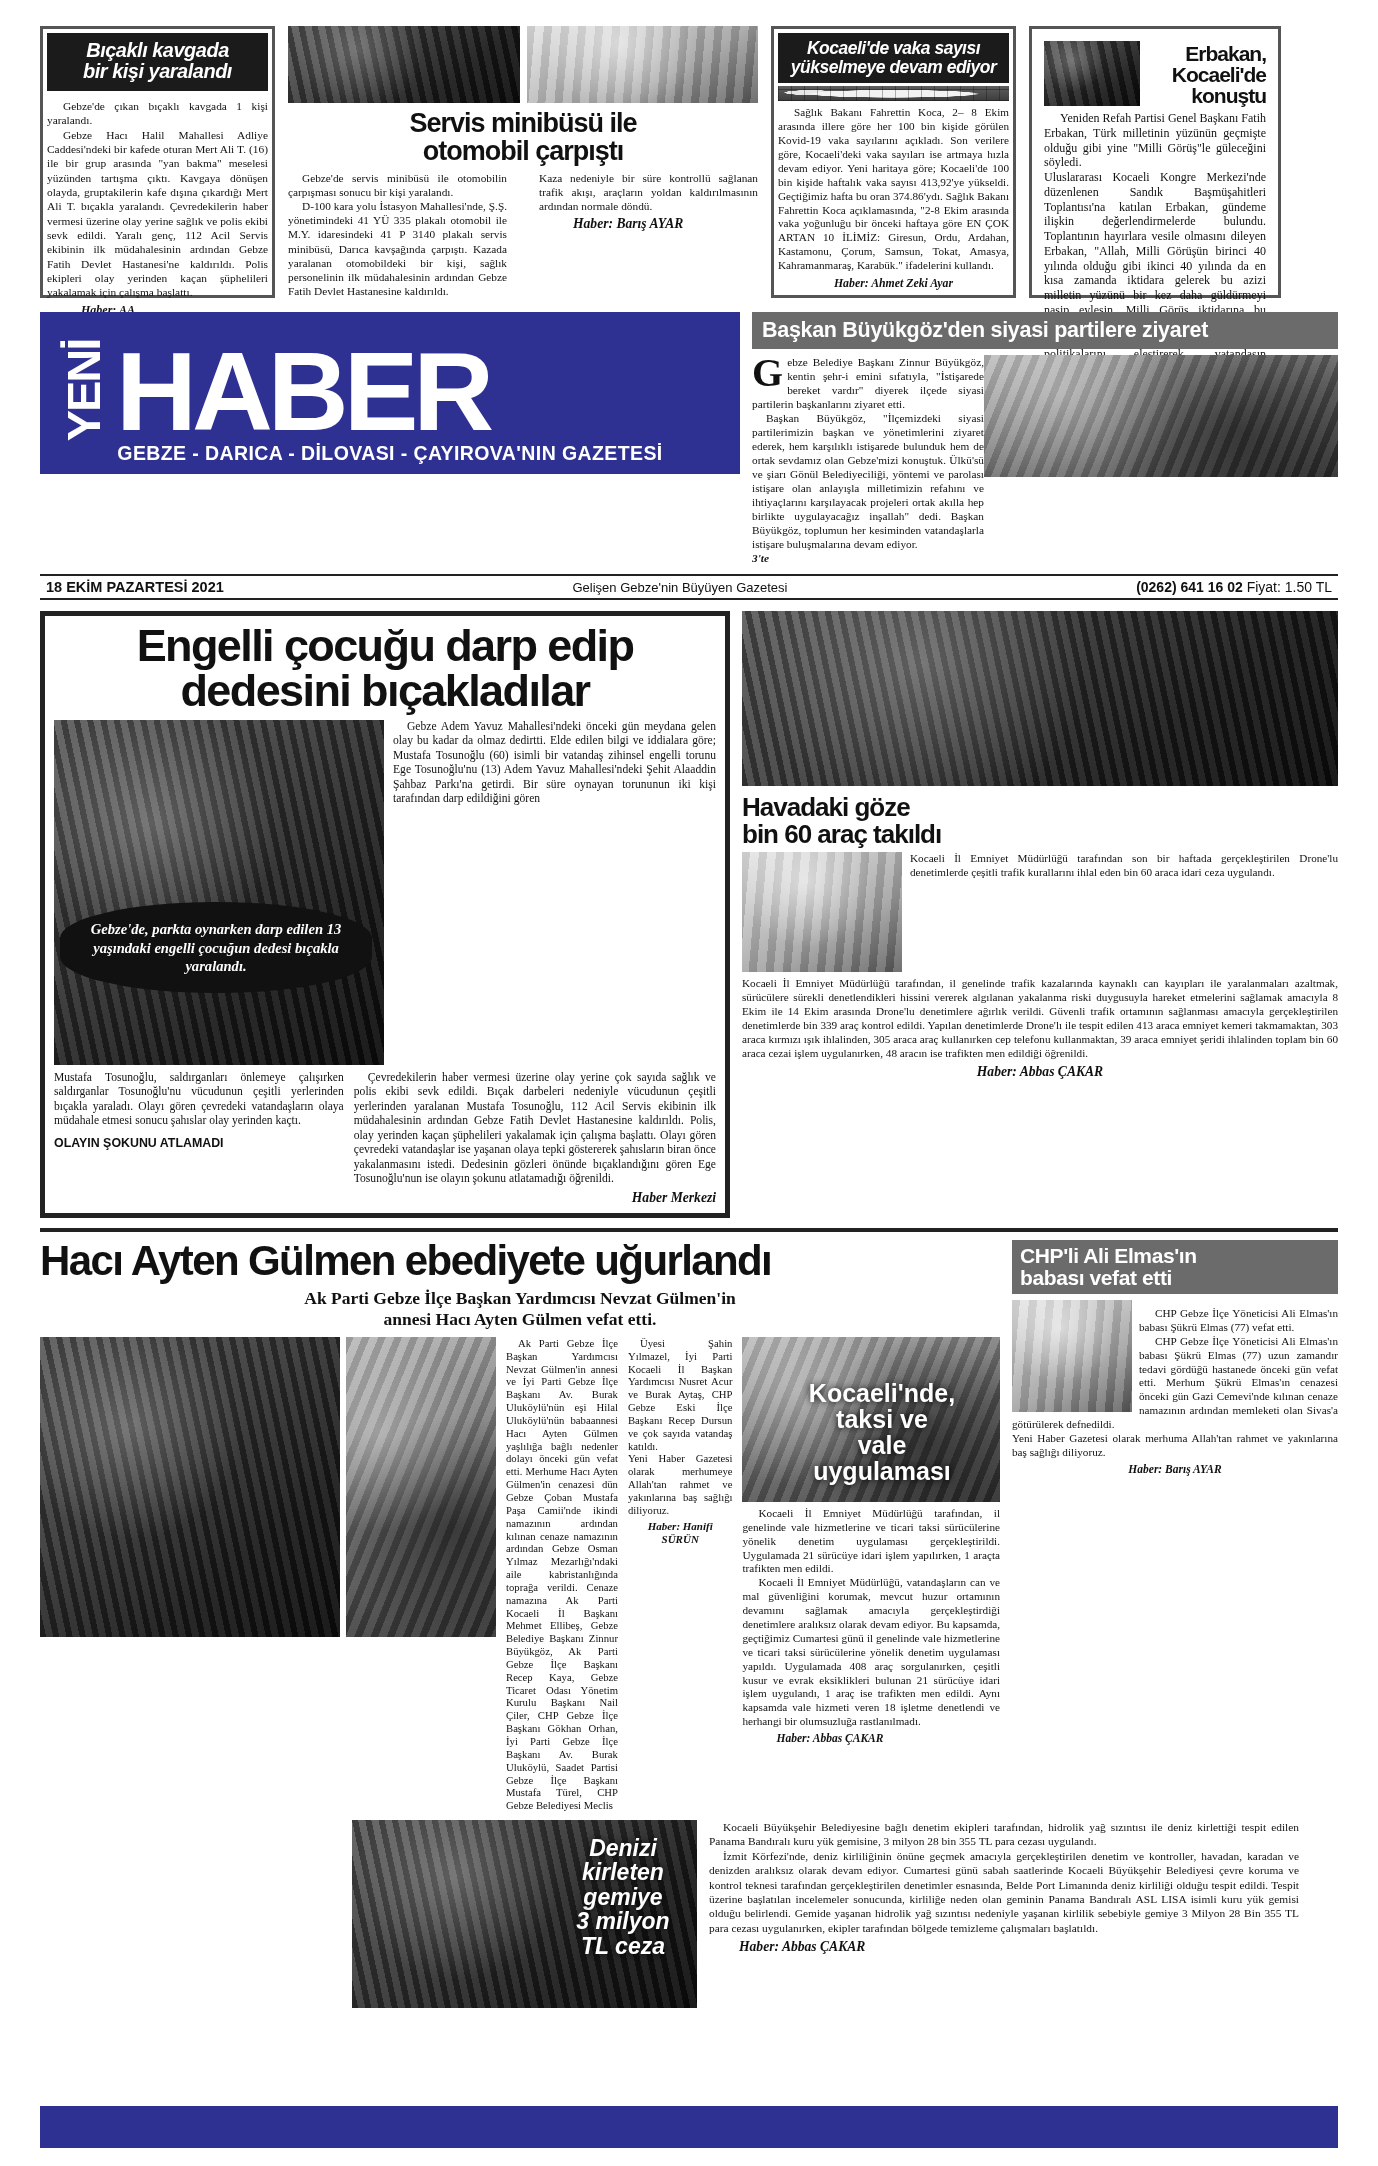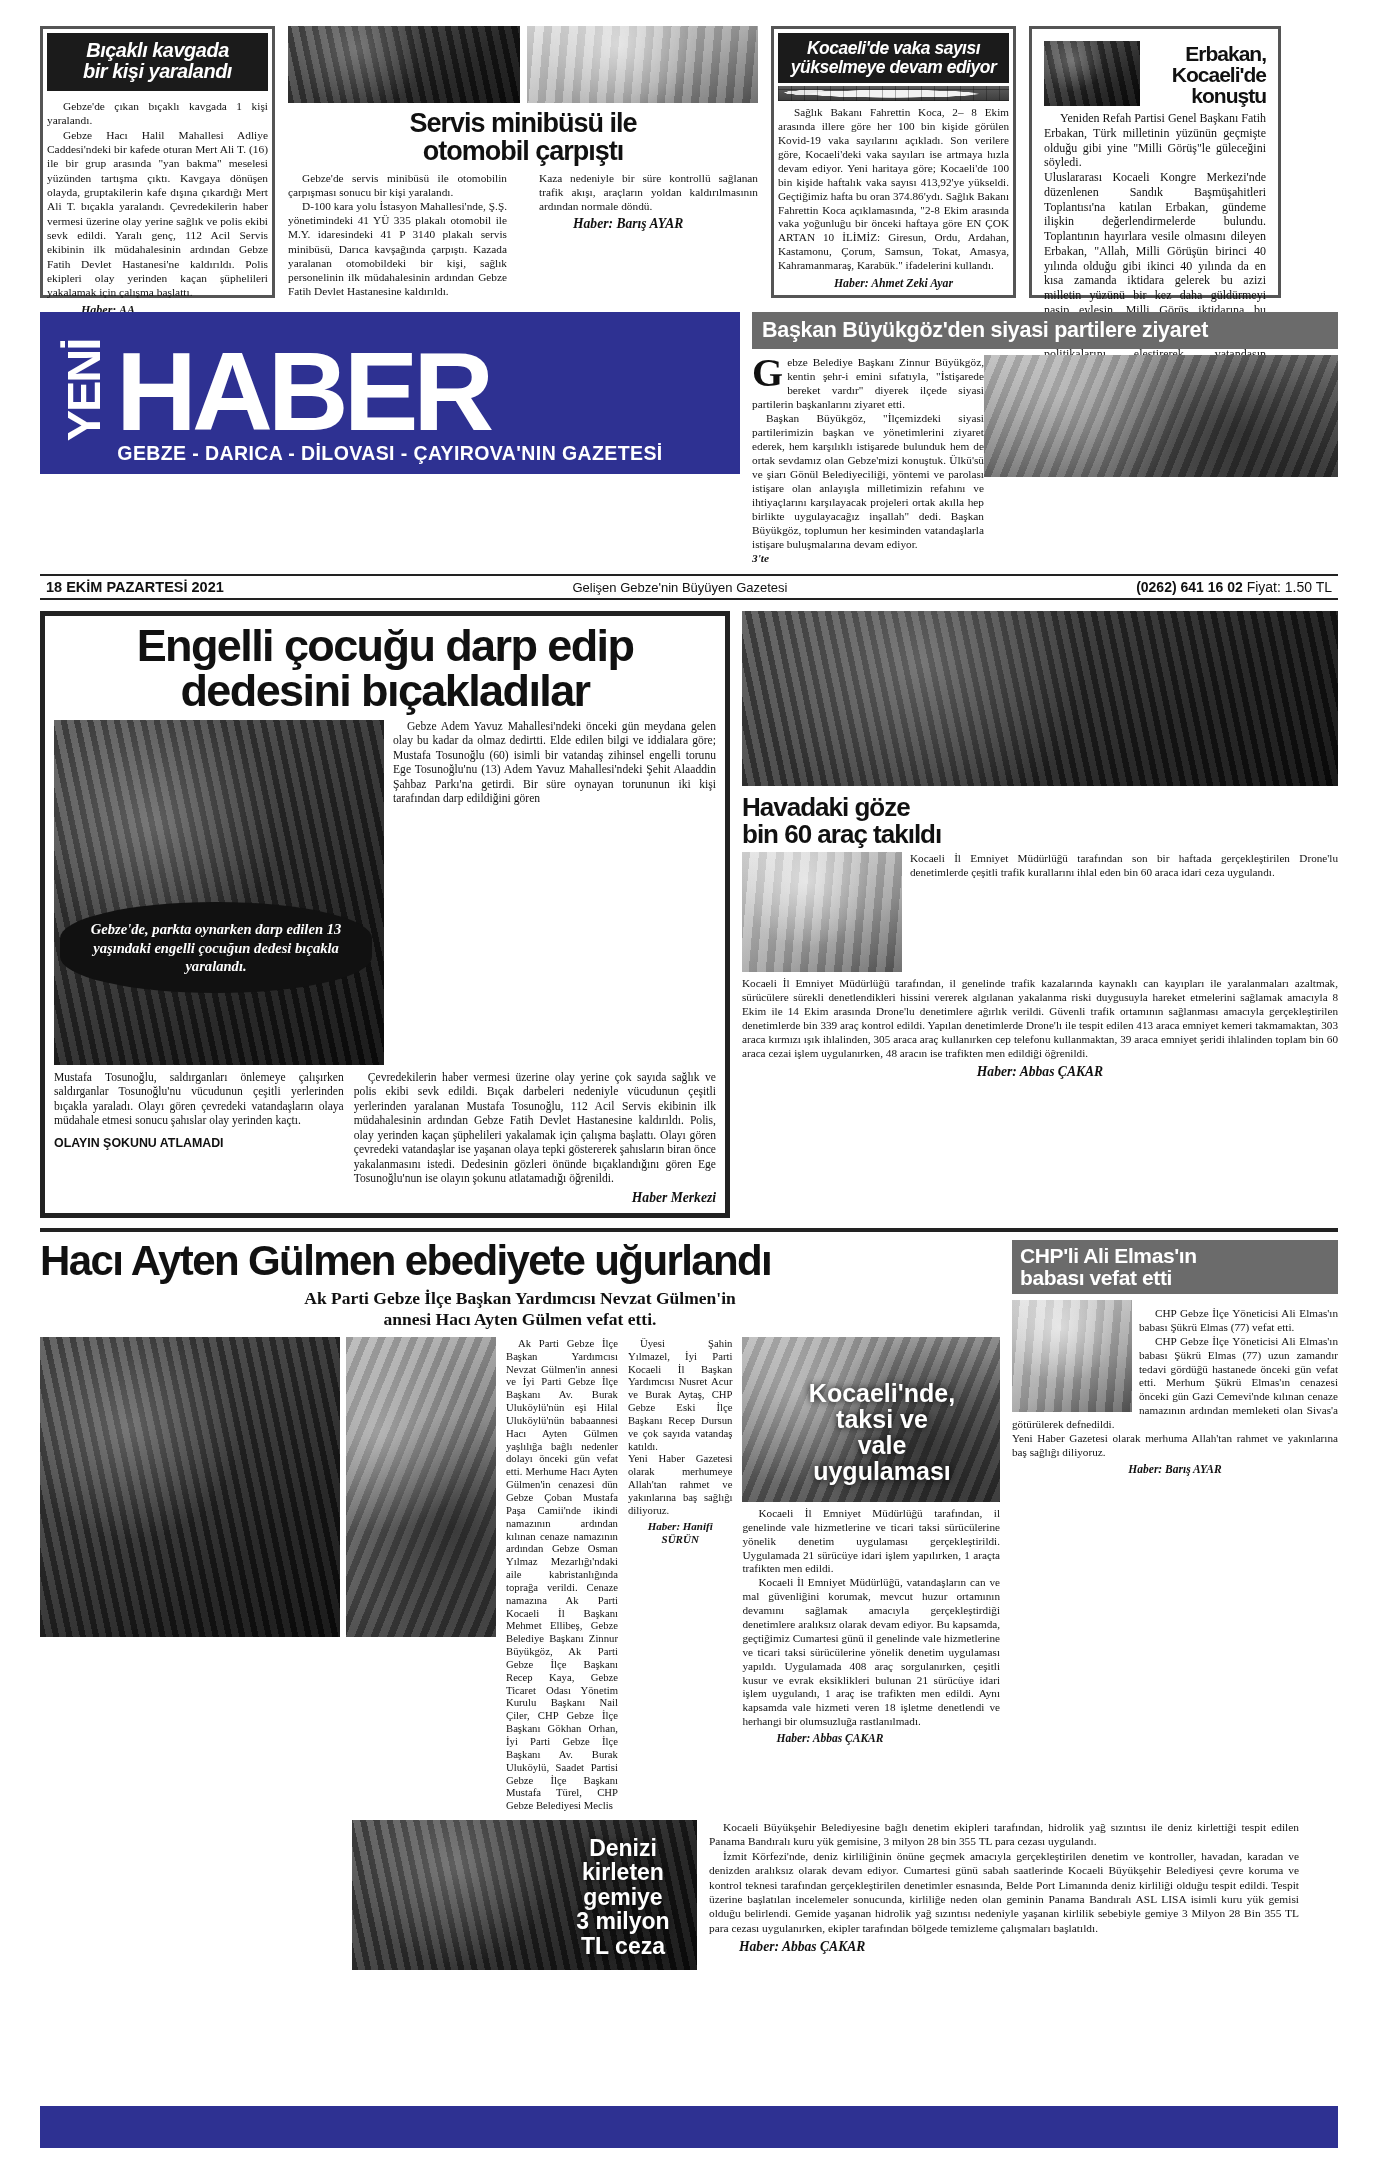--- a/index.html
+++ b/index.html
@@ -192,21 +192,21 @@
   .chpbox .banner3 {
     background:#6b6b6b; color:#fff; font-family:"Liberation Sans", sans-serif;
     font-weight:bold; font-size:21px; line-height:1.05; padding:5px 8px; letter-spacing:-.4px;
   }
   .chpbox .photo { height:112px; width:120px; float:left; margin:6px 7px 3px 0; }
   .chpbox .body-txt { font-size:11.2px; line-height:1.24; margin-top:13px; }
 
   
   .row3 { display:flex; gap:12px; margin-top:8px; }
   .shipbox { width:345px; display:flex; }
-  .shipbox .photo { flex:1; height:150px; position:relative; }
+  .shipbox .photo { flex:1; height:188px; position:relative;font-style:italic; }
   .shiptitle {
     position:absolute; right:14px; top:16px; width:120px; color:#fff;
     font-family:"Liberation Sans", sans-serif; font-weight:bold; font-size:23px;
     line-height:1.06; text-align:center; text-shadow:0 0 7px #000;
   }
   .shiptxt { width:590px; font-size:11.4px; line-height:1.26; text-align:justify; }
   .footerbar { position:absolute; left:40px; right:40px; bottom:18px; height:42px; background:#2e3192; }
 </style>
 </head>
 <body>

